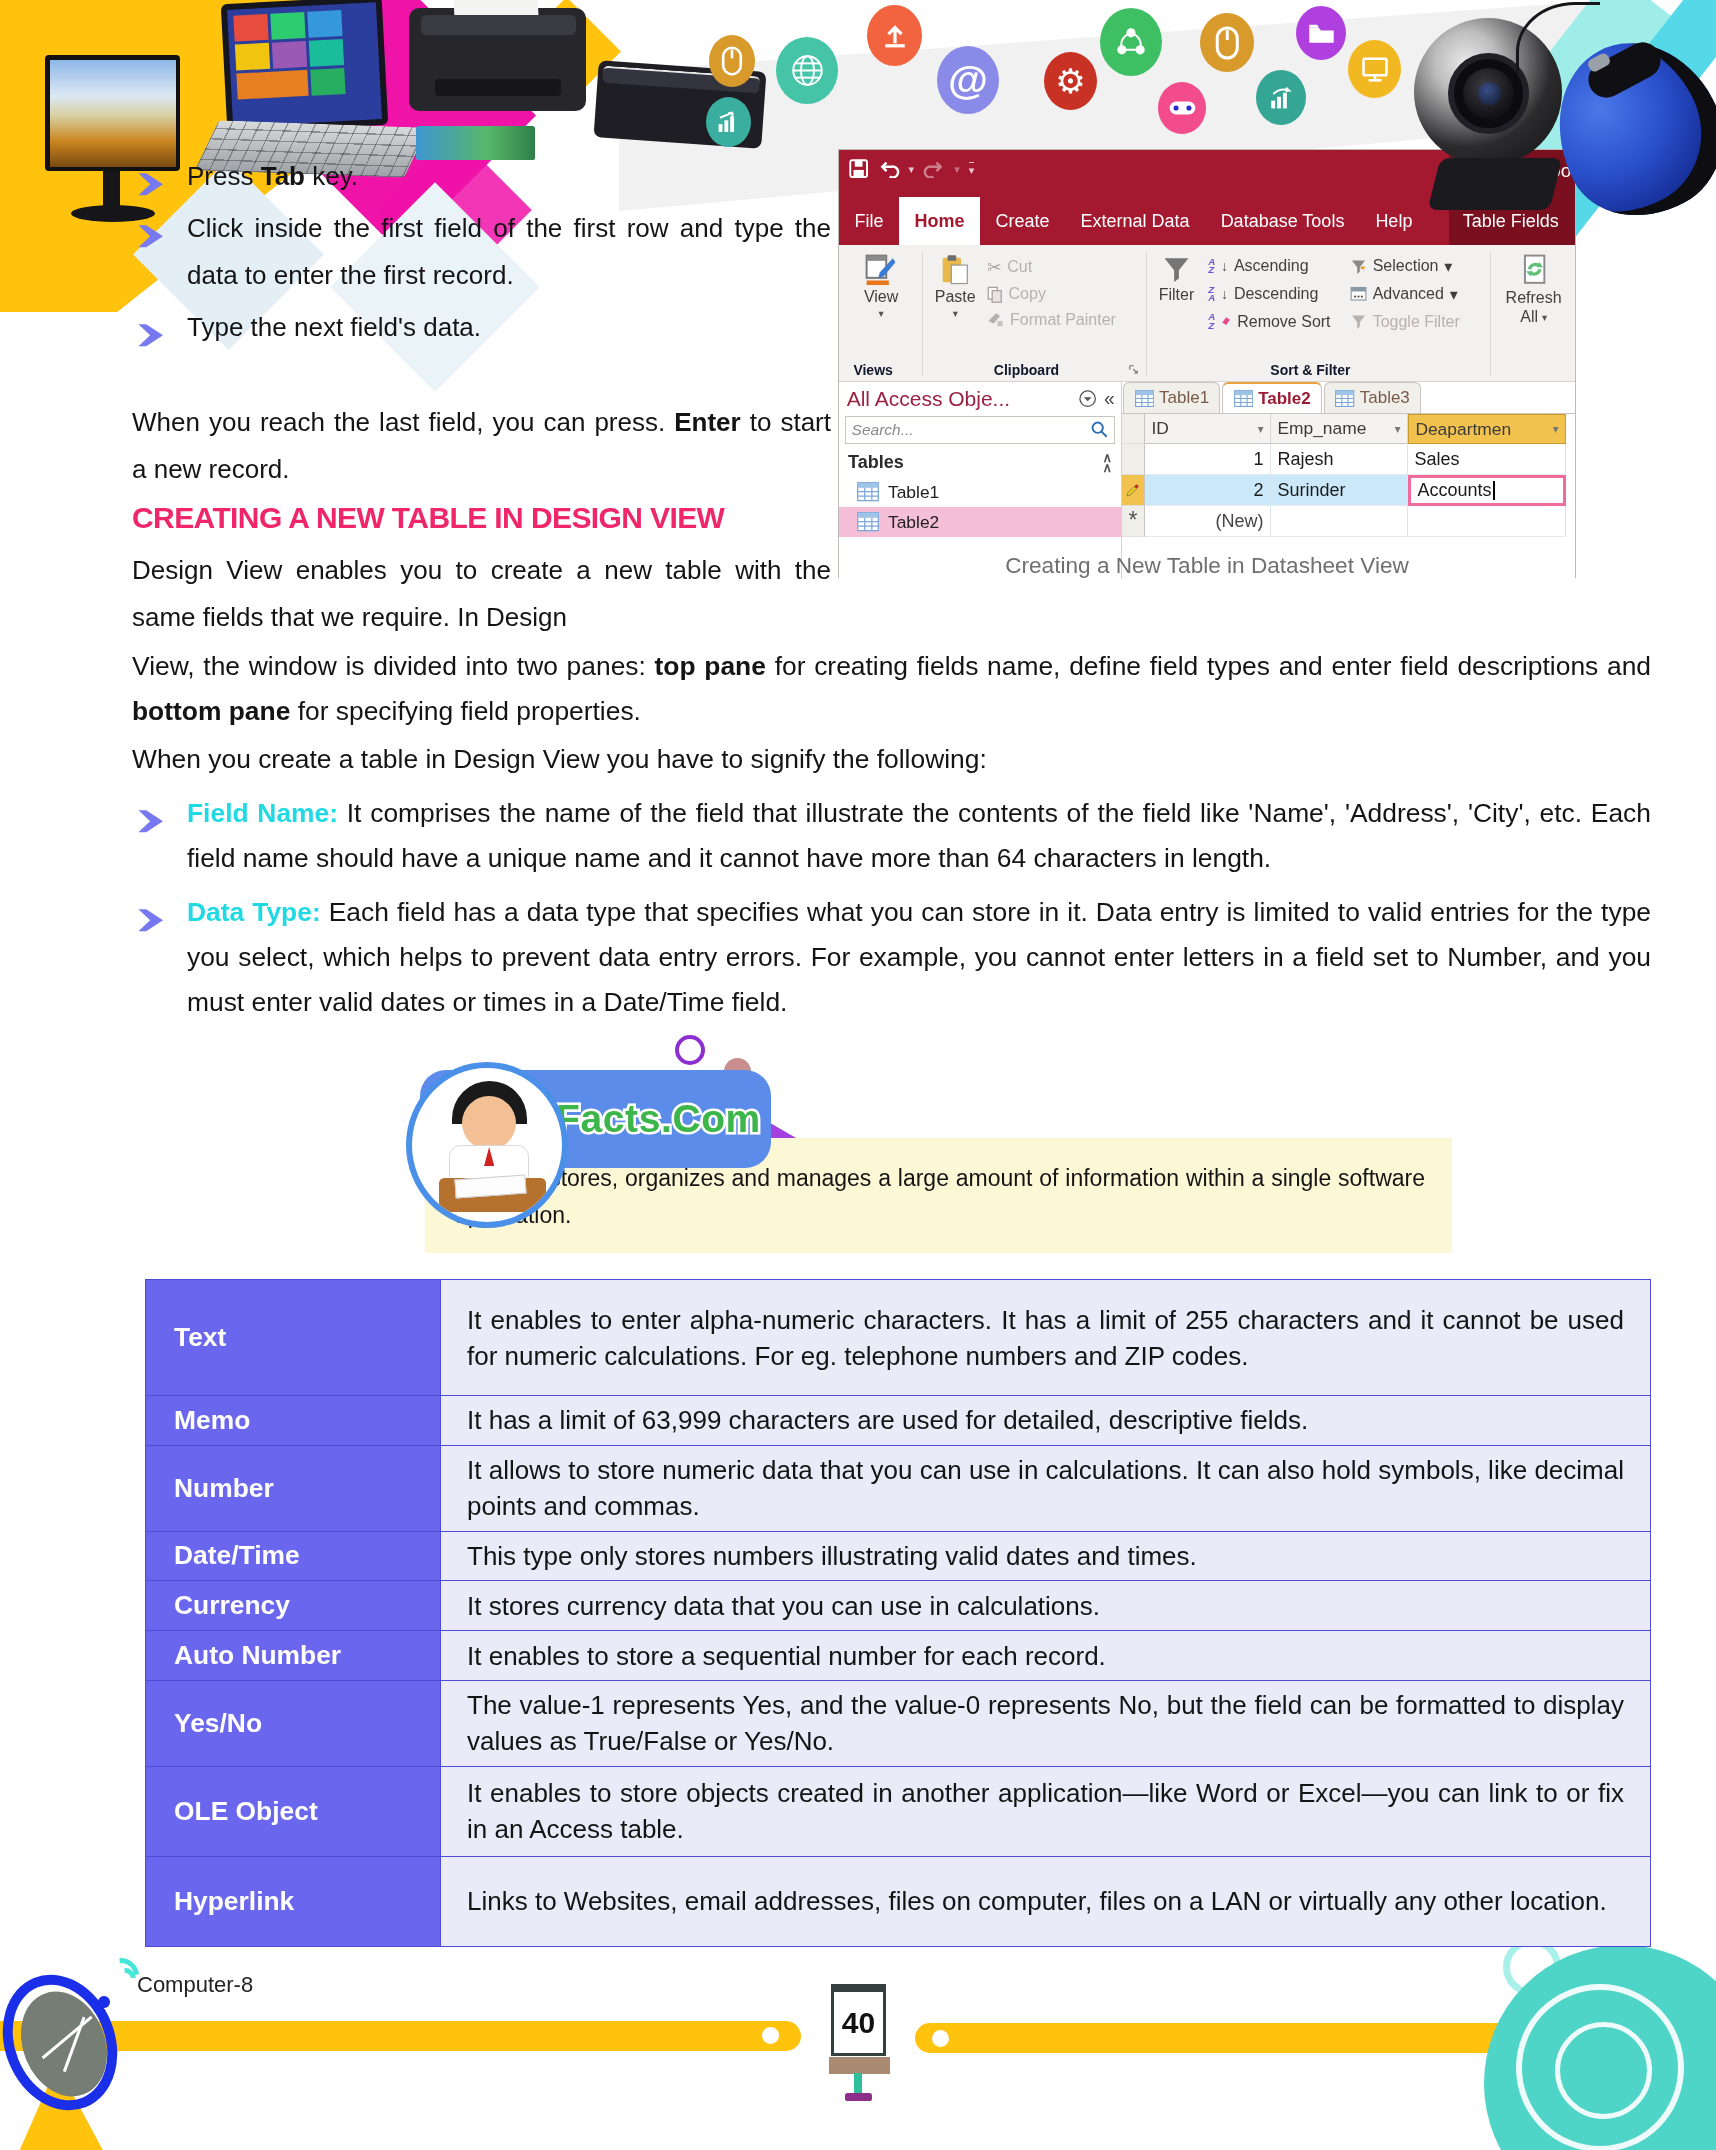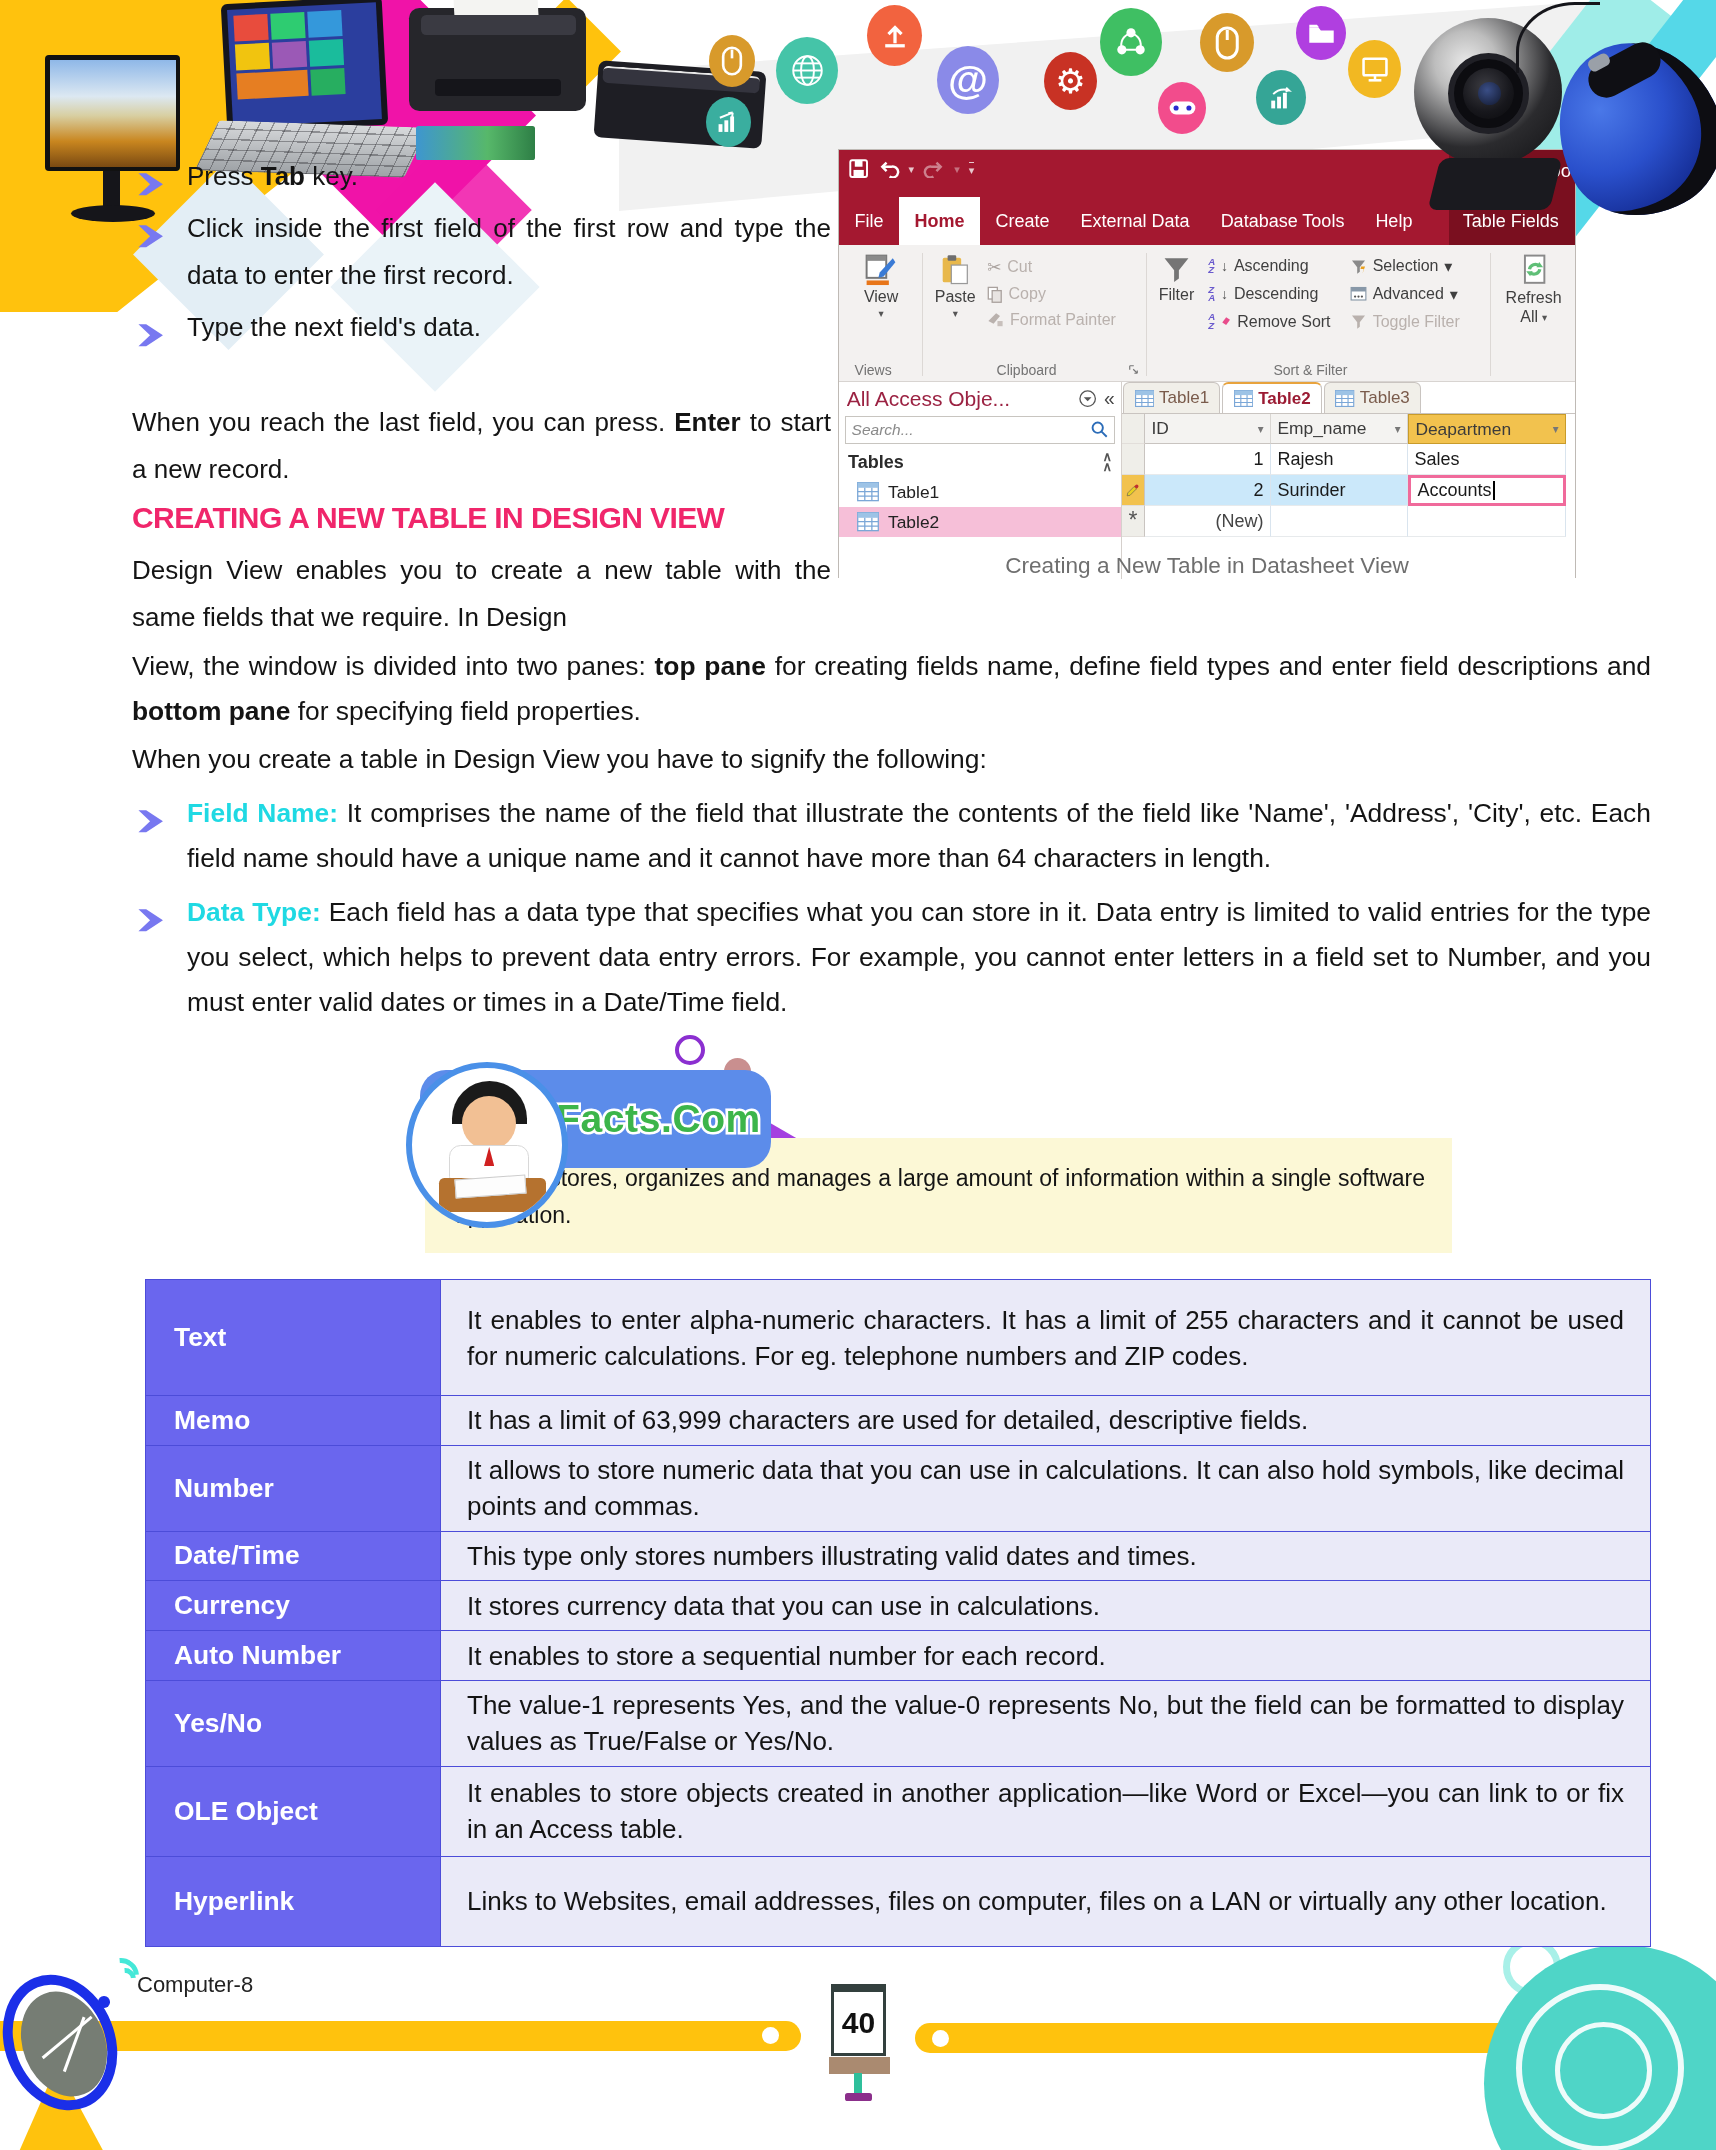--- a/index.html
+++ b/index.html
@@ -94,42 +94,42 @@
   .aw-qa { position:absolute; left:10.3px; top:9px; display:flex; align-items:center; gap:9px; }
   .aw-qa .crt { color:#e8c8ce; font-size:11px; }
   .aw-title-right { position:absolute; right:3.9px; top:10.3px; color:#fff; font-size:18.7px; white-space:nowrap; }
   .aw-tabs { position:absolute; left:0; bottom:0; width:100%; display:flex; align-items:flex-end; }
   .atab { padding:0 15.5px; height:48px; line-height:48px; color:#fff; font-size:18px; white-space:nowrap; }
   .atab.active { background:#fff; color:#A41830; font-weight:bold; }
   .atab.ctx { margin-left:19.3px; }
   .aw-ribbon { position:relative; height:137px; background:#F3F1F0; border-bottom:1.3px solid #D8D4D1;
                display:flex; align-items:stretch; padding:2.6px 0 0 2.6px; }
   .rgrp { position:relative; padding:1.3px 2.6px 19.3px 2.6px; }
-  .glab { position:absolute; bottom:2.6px; left:0; right:16px; text-align:center; font-size:14px; color:#737373; }
+  .glab { position:absolute; bottom:2.6px; left:0; right:16px; text-align:center; font-size:14px; color:#0f172a;font-weight:bold; }
   .gsep { width:1.3px; background:#DCD8D5; margin:5.2px 1.3px; }
   .bigbtn { display:flex; flex-direction:column; align-items:center; gap:1.3px; padding:3.9px 7.7px 0;
             font-size:16px; color:#3F3F3F; }
   .bigbtn .crt { font-size:10.3px; color:#555; }
   .rowflex { display:flex; }
   .smallcol { display:flex; flex-direction:column; gap:7.7px; padding-top:7.7px; margin-left:3.9px; }
   .sbtn { display:flex; align-items:center; gap:5.8px; font-size:16px; color:#3F3F3F; white-space:nowrap; }
   .sbtn.dim, .bigbtn.dim { color:#B9B1AD; }
   .sortgrid { display:grid; grid-template-columns:auto auto; column-gap:19.3px; row-gap:9px;
               padding:7.7px 3.9px 0 6.4px; align-content:start; }
   .az { display:flex; flex-direction:column; font-size:9.7px; font-weight:bold; color:#6A5ACD; line-height:8.4px; }
   .azarrow { color:#555; font-size:14px; }
   .launcher { position:absolute; right:5.2px; bottom:3.9px; }
   .aw-body { display:flex; height:197px; background:#fff; }
   .nav { width:283px; border-right:1.3px solid #D5D0CC; background:#fff; overflow:hidden; }
   .ntitle { display:flex; align-items:center; gap:6.4px; padding:5.2px 6.4px 2.6px 7.7px; }
   .ntitle-text { flex:1; font-size:21px; color:#9B2242; white-space:nowrap; overflow:hidden; }
   .ncollapse { font-size:19.3px; color:#444; }
   .nsearch { margin:2.6px 6.4px 3.9px; border:1.3px solid #C8C5C0; display:flex; align-items:center; height:28px; padding:0 5.2px; }
   .nsearch .ph { flex:1; font-size:15.5px; color:#8A8A8A; font-style:italic; }
-  .nsect { display:flex; align-items:flex-start; padding:3.9px 9px; font-size:18px; font-weight:bold; color:#2B2B2B; }
+  .nsect { display:flex; align-items:center; padding:3.9px 9px; font-size:18px; font-weight:bold; color:#2B2B2B; }
   .chevup { margin-left:auto; display:flex; flex-direction:column; line-height:9.7px; font-size:13px; color:#555; }
   .nitem { display:flex; align-items:center; gap:9px; padding:4.5px 7.7px 4.5px 18px; font-size:17.4px; color:#222; }
   .nitem.sel { background:#F6BFD8; }
   .sheet { flex:1; display:flex; flex-direction:column; background:#fff; }
   .stabs { display:flex; height:32px; border-bottom:1.3px solid #C9C4C0; padding-left:1.3px; }
   .stab { display:flex; align-items:center; gap:5.2px; padding:0 10.3px; background:#F1EFE9;
           border:1.3px solid #C9C4C0; border-bottom:none; border-radius:6.4px 6.4px 0 0;
           font-size:17px; color:#7A5B4B; margin-right:1.9px; }
   .stab.active { background:#fff; color:#9B1B33; font-weight:bold; border-top:2.6px solid #E8A33D; }
   .srow { display:flex; }

